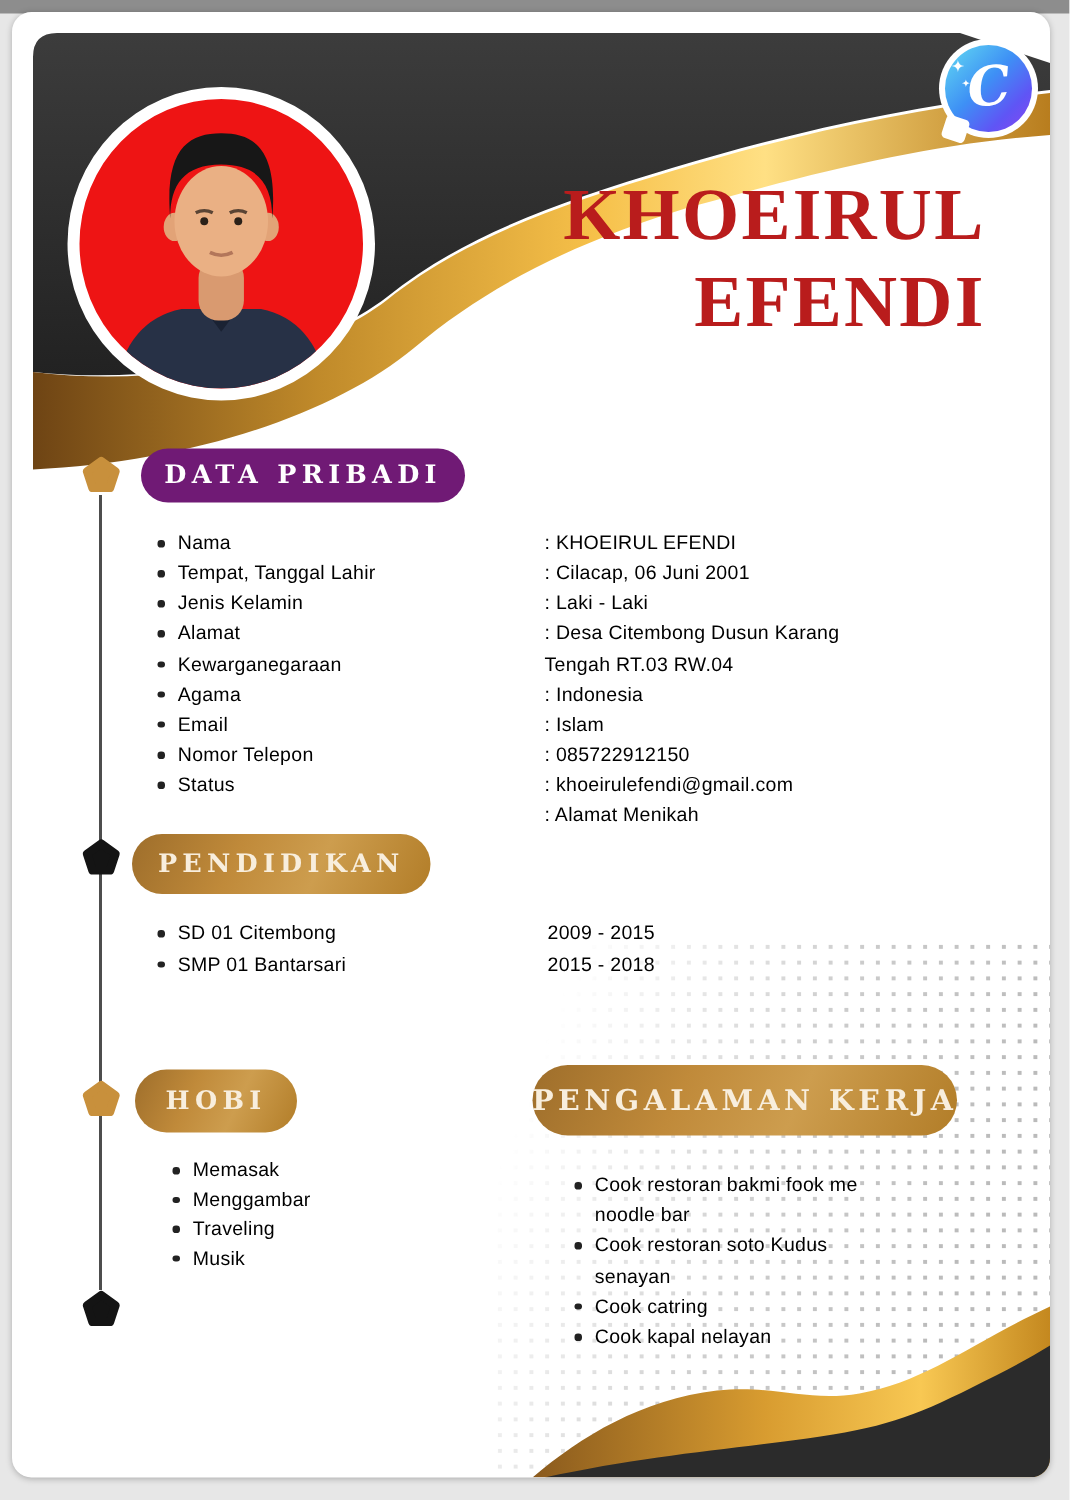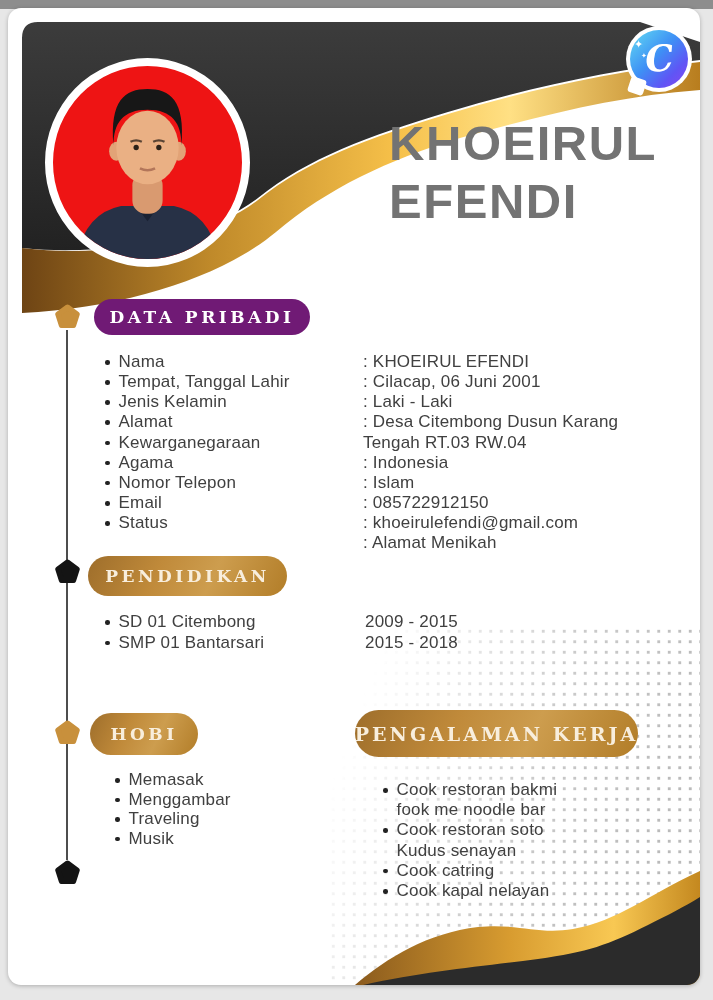--- a/index.html
+++ b/index.html
@@ -33,22 +33,22 @@
   
   .photo-frame{
     position:absolute;left:37px;top:50px;width:189px;height:193px;z-index:3;
     background:#ee1414;border:8px solid #ffffff;border-radius:50%;
     overflow:hidden;
   }
   .photo-frame svg{display:block;width:100%;height:100%;}
 
   
   .name-block{
-    position:absolute;right:43px;top:106px;z-index:3;text-align:left;
-    font-family:Liberation Sans, sans-serif;font-weight:bold;color:#737373;
+    position:absolute;right:43px;top:106px;z-index:3;text-align:right;
+    font-family:Liberation Serif, serif;font-weight:bold;color:#b91c1c;
     font-size:49px;line-height:58px;letter-spacing:1.5px;
   }
 
   
   .logo-bubble{
     position:absolute;left:618px;top:18px;width:66px;height:66px;z-index:4;
     background:#ffffff;border-radius:50%;
   }
   .logo-bubble::after{
     content:"";position:absolute;left:3px;bottom:-2px;width:16px;height:16px;
@@ -80,21 +80,21 @@
   .pill.gold{
     background:linear-gradient(115deg,#9e6e2b 0%,#c08a3a 35%,#cd9d4e 62%,#b27d28 100%);
     color:#f8eedd;
   }
   .pill-dp{left:86px;top:291px;width:216px;height:36px;font-size:17px;}
   .pill-pend{left:80px;top:548px;width:199px;height:40px;font-size:17px;}
   .pill-hobi{left:82px;top:705px;width:108px;height:42px;font-size:17px;}
   .pill-peng{left:347px;top:702px;width:283px;height:47px;font-size:19px;letter-spacing:3px;}
 
   
-  .body-text{color:#404040;font-size:17px;letter-spacing:.2px;}
+  .body-text{color:#000000;font-size:13px;letter-spacing:.2px;}
   .rows{position:absolute;z-index:3;}
   .row{display:flex;align-items:flex-start;line-height:20.15px;}
   .bullet{width:4.5px;height:4.5px;border-radius:50%;background:#222;margin:8px 9px 0 0;flex:0 0 auto;}
   .dp-labels{left:97px;top:344px;}
   .dp-values{left:355px;top:344px;}
   .dp-values .row{white-space:nowrap;align-items:center;}
   .pend-schools{left:97px;top:604px;}
   .pend-schools .row{line-height:20.5px;}
   .pend-years{left:357px;top:604px;}
   .pend-years .row{line-height:20.5px;justify-content:flex-end;}
@@ -238,30 +238,30 @@
         <span class="txt">Kewarganegaraan</span>
       </div>
 
       <div class="row">
         <span class="bullet"></span>
         <span class="txt">Agama</span>
       </div>
 
       <div class="row">
         <span class="bullet"></span>
+        <span class="txt">Email</span>
+      </div>
+
+      <div class="row">
+        <span class="bullet"></span>
         <span class="txt">Nomor Telepon</span>
       </div>
 
       <div class="row">
         <span class="bullet"></span>
-        <span class="txt">Email</span>
-      </div>
-
-      <div class="row">
-        <span class="bullet"></span>
         <span class="txt">Status</span>
       </div>
     </div>
 
   <div class="rows body-text dp-values">
 
       <div class="row">
         <span class="txt">: KHOEIRUL EFENDI</span>
       </div>
 

